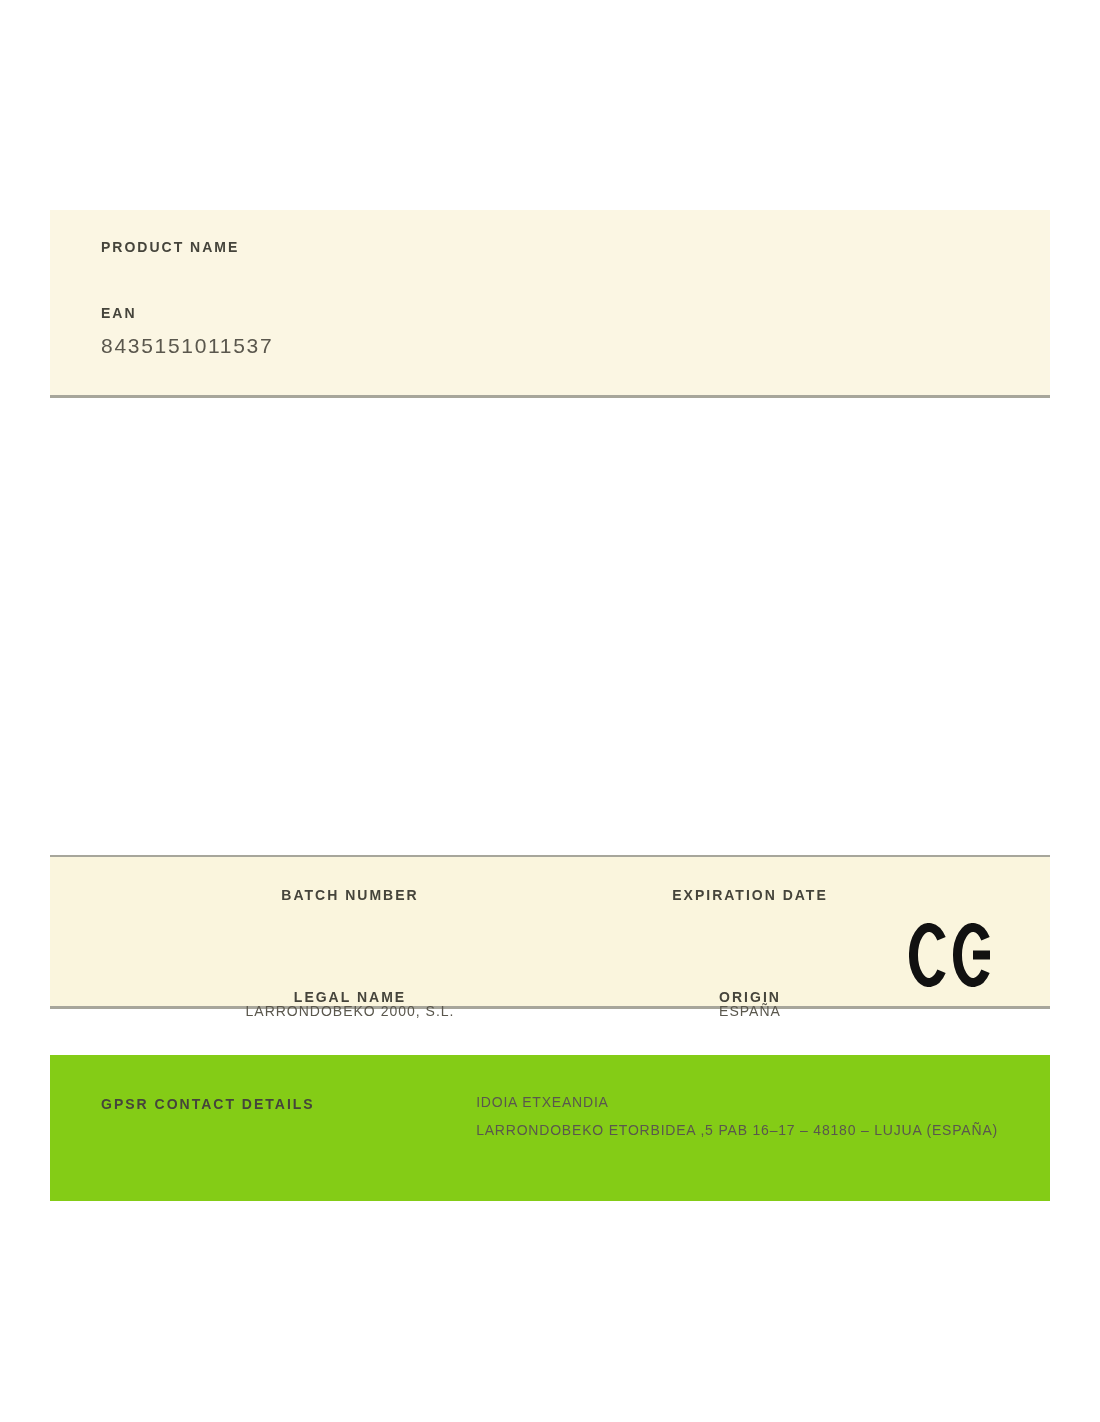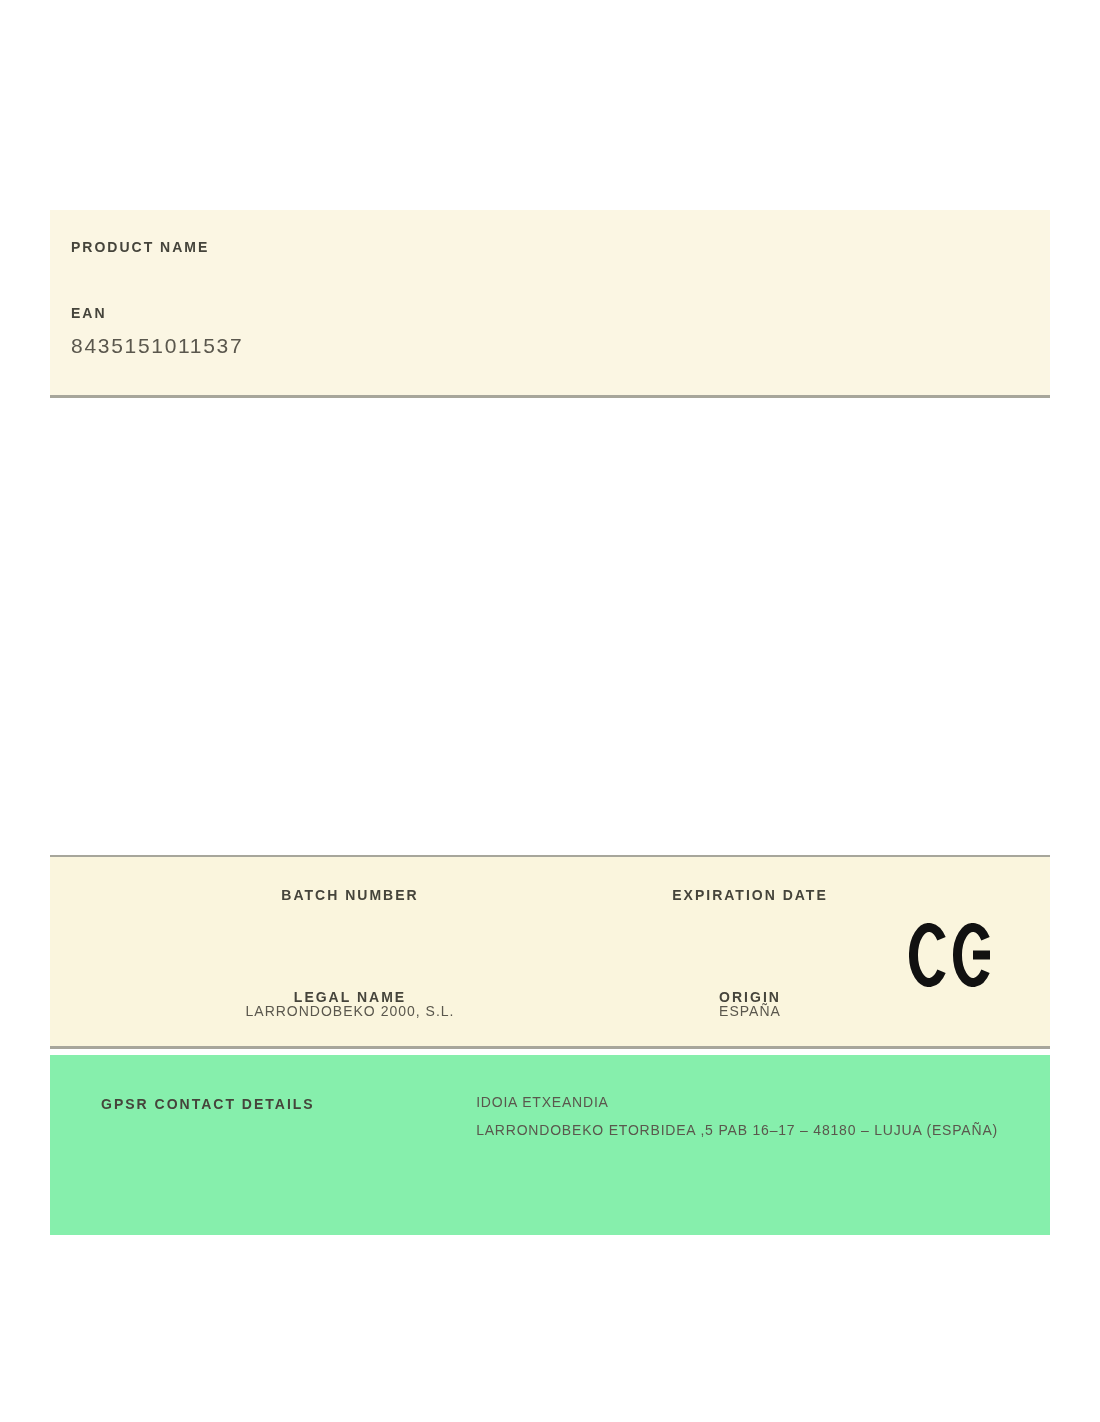--- a/index.html
+++ b/index.html
@@ -11,31 +11,31 @@
   }
   .section {
     position: absolute;
     left: 50px;
     width: 1000px;
   }
   .sec-product {
     top: 210px; height: 188px;
     background: #FBF6E3;
     border-bottom: 3px solid #A7A69B;
-    padding: 29px 40px 0 21px;
+    padding: 29px 40px 0 51px;
   }
   .sec-batch {
-    top: 855px; height: 194px;
+    top: 855px; height: 154px;
     background: #FAF5DD;
     border-top: 2px solid #A7A69B;
     border-bottom: 3px solid #A7A69B;
   }
   .sec-gpsr {
-    top: 1055px; height: 180px;
-    background: #86efac;
+    top: 1055px; height: 146px;
+    background: #84cc16;
   }
   .field-label {
     font-size: 14px;
     font-weight: 700;
     letter-spacing: 2px;
     color: #45443B;
     white-space: nowrap;
   }
   .field-value {
     font-size: 14px;

